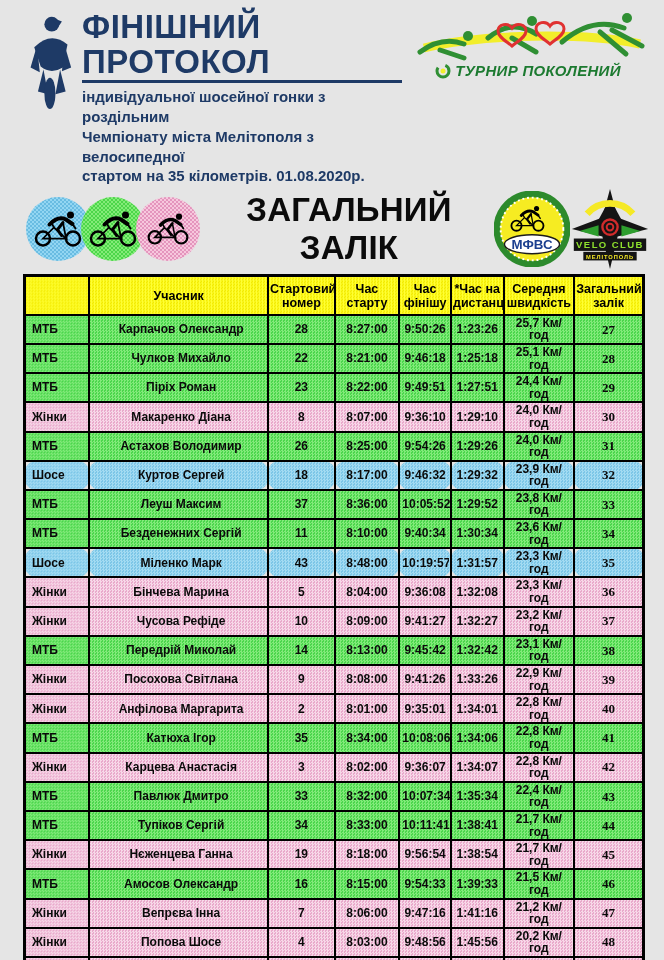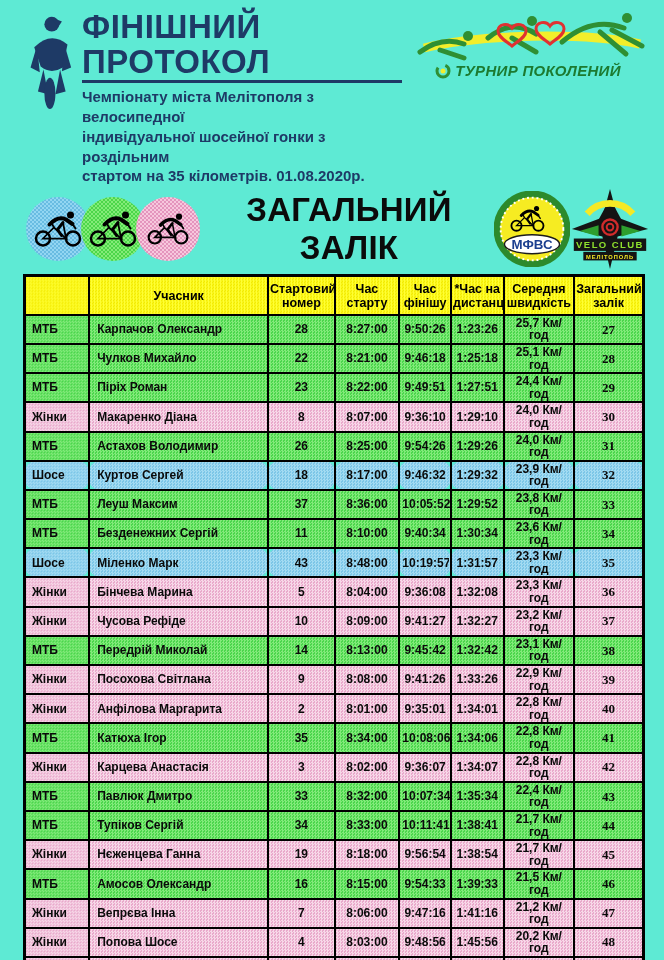--- a/index.html
+++ b/index.html
@@ -1,17 +1,17 @@
 <!DOCTYPE html>
 <html><head>
 <meta charset="utf-8">
 <style>
   * { box-sizing: border-box; margin: 0; padding: 0; }
   body { background: #ffffff; font-family: "Liberation Sans", sans-serif; }
-  .page { width: 664px; height: 960px; background: #5eead4; position: relative; overflow: hidden; margin: 0 auto; }
+  .page { width: 664px; height: 960px; background: #e5e5e5; position: relative; overflow: hidden; margin: 0 auto; }
 
   
   .top { display: flex; align-items: flex-start; padding: 6px 10px 0 20px; }
   .tt-icon { flex: 0 0 62px; padding-top: 8px; }
   .title-block { flex: 1 1 auto; padding-top: 4px; }
   .main-title { font-size: 33px; font-weight: 700; color: #1e3a66; letter-spacing: 0.5px;
                 border-bottom: 3px solid #1e3a66; display: inline-block; padding-bottom: 1px; line-height: 1.05; }
   .subtitle { margin-top: 4px; color: #1e3a66; font-weight: 700; font-size: 15px; line-height: 1.32; }
   .logo-block { flex: 0 0 252px; text-align: right; padding-top: 2px; }
   .year { font-size: 28px; font-weight: 800; font-style: italic; color: #c00000; line-height: 1; margin: -4px 12px 0 0; }
@@ -31,21 +31,21 @@
   .club-logos { flex: 0 0 162px; display: flex; align-items: center; padding-right: 6px; }
 
   
   .tbl-wrap { margin: 6px 19px 0 23px; }
   table { border-collapse: collapse; width: 100%; table-layout: fixed; border: 3px solid #000; }
   th, td { border: 2px solid #000; overflow: hidden; }
   th { background-color: #ffff00; background-image: repeating-conic-gradient(#ffff33 0% 25%, #f3eb00 0% 50%); background-size: 3px 3px;
        font-size: 12.5px; font-weight: 700; color: #000; height: 39px; line-height: 1.12; padding: 1px; text-align: center; }
   td { height: 25px; font-size: 12px; font-weight: 700; color: #0a0a0a; padding: 1px 2px; line-height: 1.05; }
   td.c-cat  { text-align: left; padding-left: 6px; }
-  td.c-name { text-align: left; padding-left: 7px; margin-top: 24px; }
+  td.c-name { text-align: center; padding-left: 7px; margin-top: 24px; }
   td.c-num, td.c-rank { text-align: center; }
   td.c-rank { font-size: 13px; font-family: Liberation Serif, serif; }
   .row-mtb td   { background-color: #63de63; background-image: repeating-conic-gradient(#82ea7a 0% 25%, #4bd64c 0% 50%); background-size: 3px 3px; }
   .row-women td { background-color: #f2c4dc; background-image: repeating-conic-gradient(#f7d8e8 0% 25%, #e9a9cb 0% 50%); background-size: 3px 3px; }
   .row-road td  { background-color: #92d3ee; background-image: repeating-conic-gradient(#a3dbf2 0% 25%, #7cc6e7 0% 50%); background-size: 3px 3px; border-radius: 11px; }
 
   .hidden-defs { position: absolute; width: 0; height: 0; overflow: hidden; }
 </style>
 </head>
 <body>
@@ -80,22 +80,22 @@
           <path d="M47 34 L54 58 L44 62 Z"></path>
           <path d="M24 60 L18 84 L29 87 Z"></path>
           <path d="M42 60 L48 84 L37 87 Z"></path>
           <ellipse cx="31" cy="86" rx="6" ry="17"></ellipse>
         </g>
       </svg>
     </div>
     <div class="title-block">
       <div class="main-title">ФІНІШНИЙ ПРОТОКОЛ</div>
       <div class="subtitle">
+        <div>індивідуальної шосейної гонки з роздільним</div>
         <div>Чемпіонату міста Мелітополя з велосипедної</div>
-        <div>індивідуальної шосейної гонки з роздільним</div>
         <div>стартом на 35 кілометрів. 01.08.2020р.</div>
       </div>
     </div>
     <div class="logo-block">
       <svg width="244" height="56" viewBox="0 0 240 56">
         <path d="M12 40 C70 26 170 24 228 36" stroke="#f2ee2b" stroke-width="9" fill="none"></path>
         <g stroke="#2f8f33" stroke-width="5" fill="none" stroke-linecap="round">
           <path d="M8 44 Q30 28 52 36"></path>
           <path d="M28 42 L52 50"></path>
           <path d="M76 30 Q100 10 124 26"></path>

